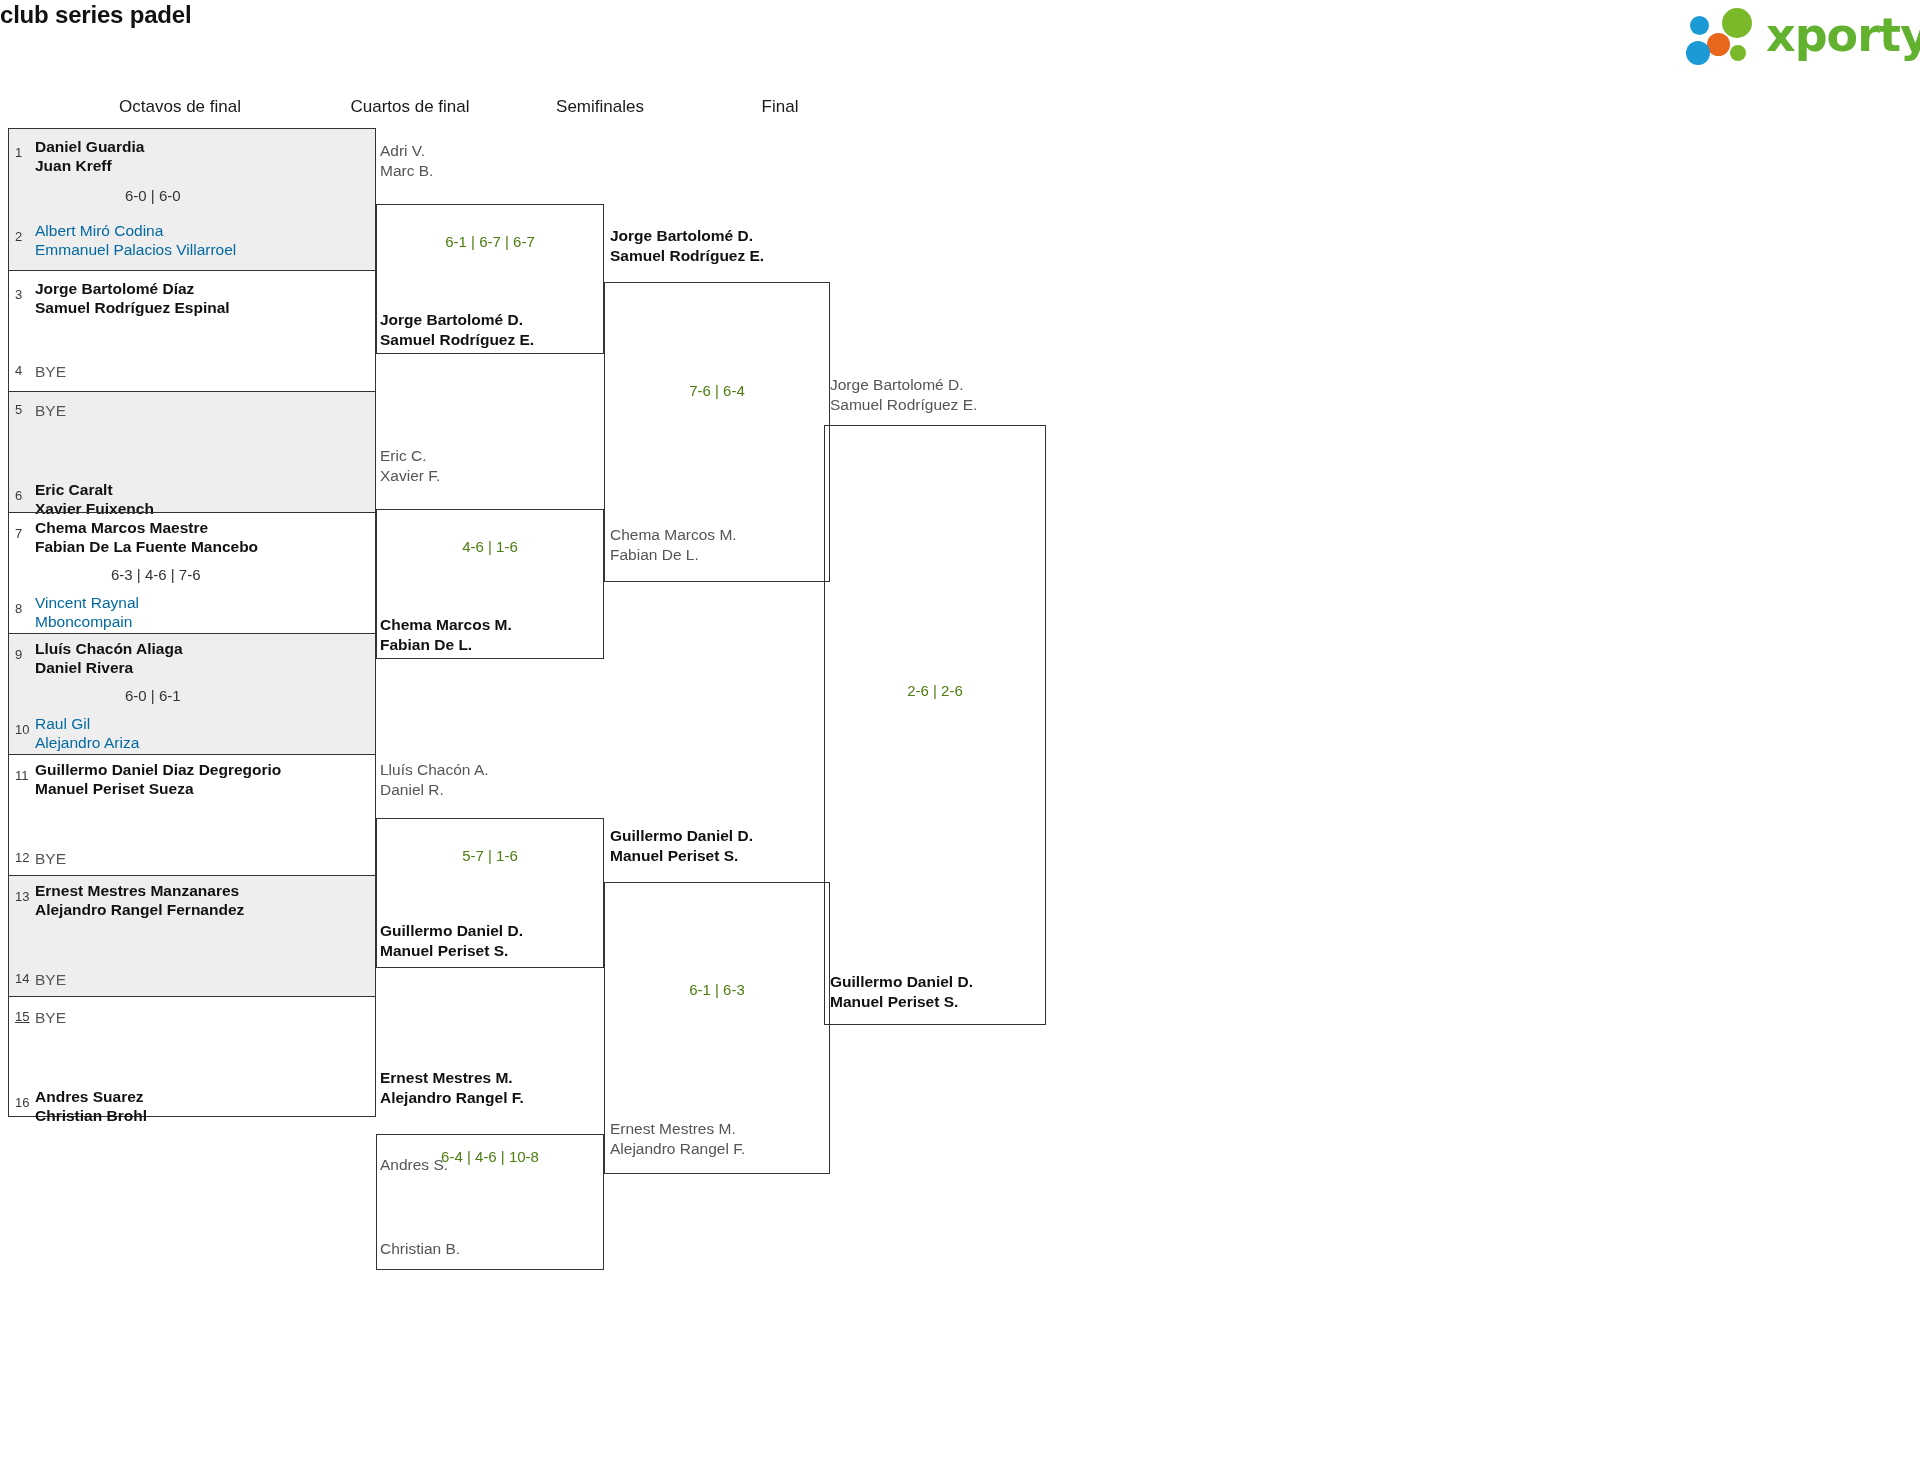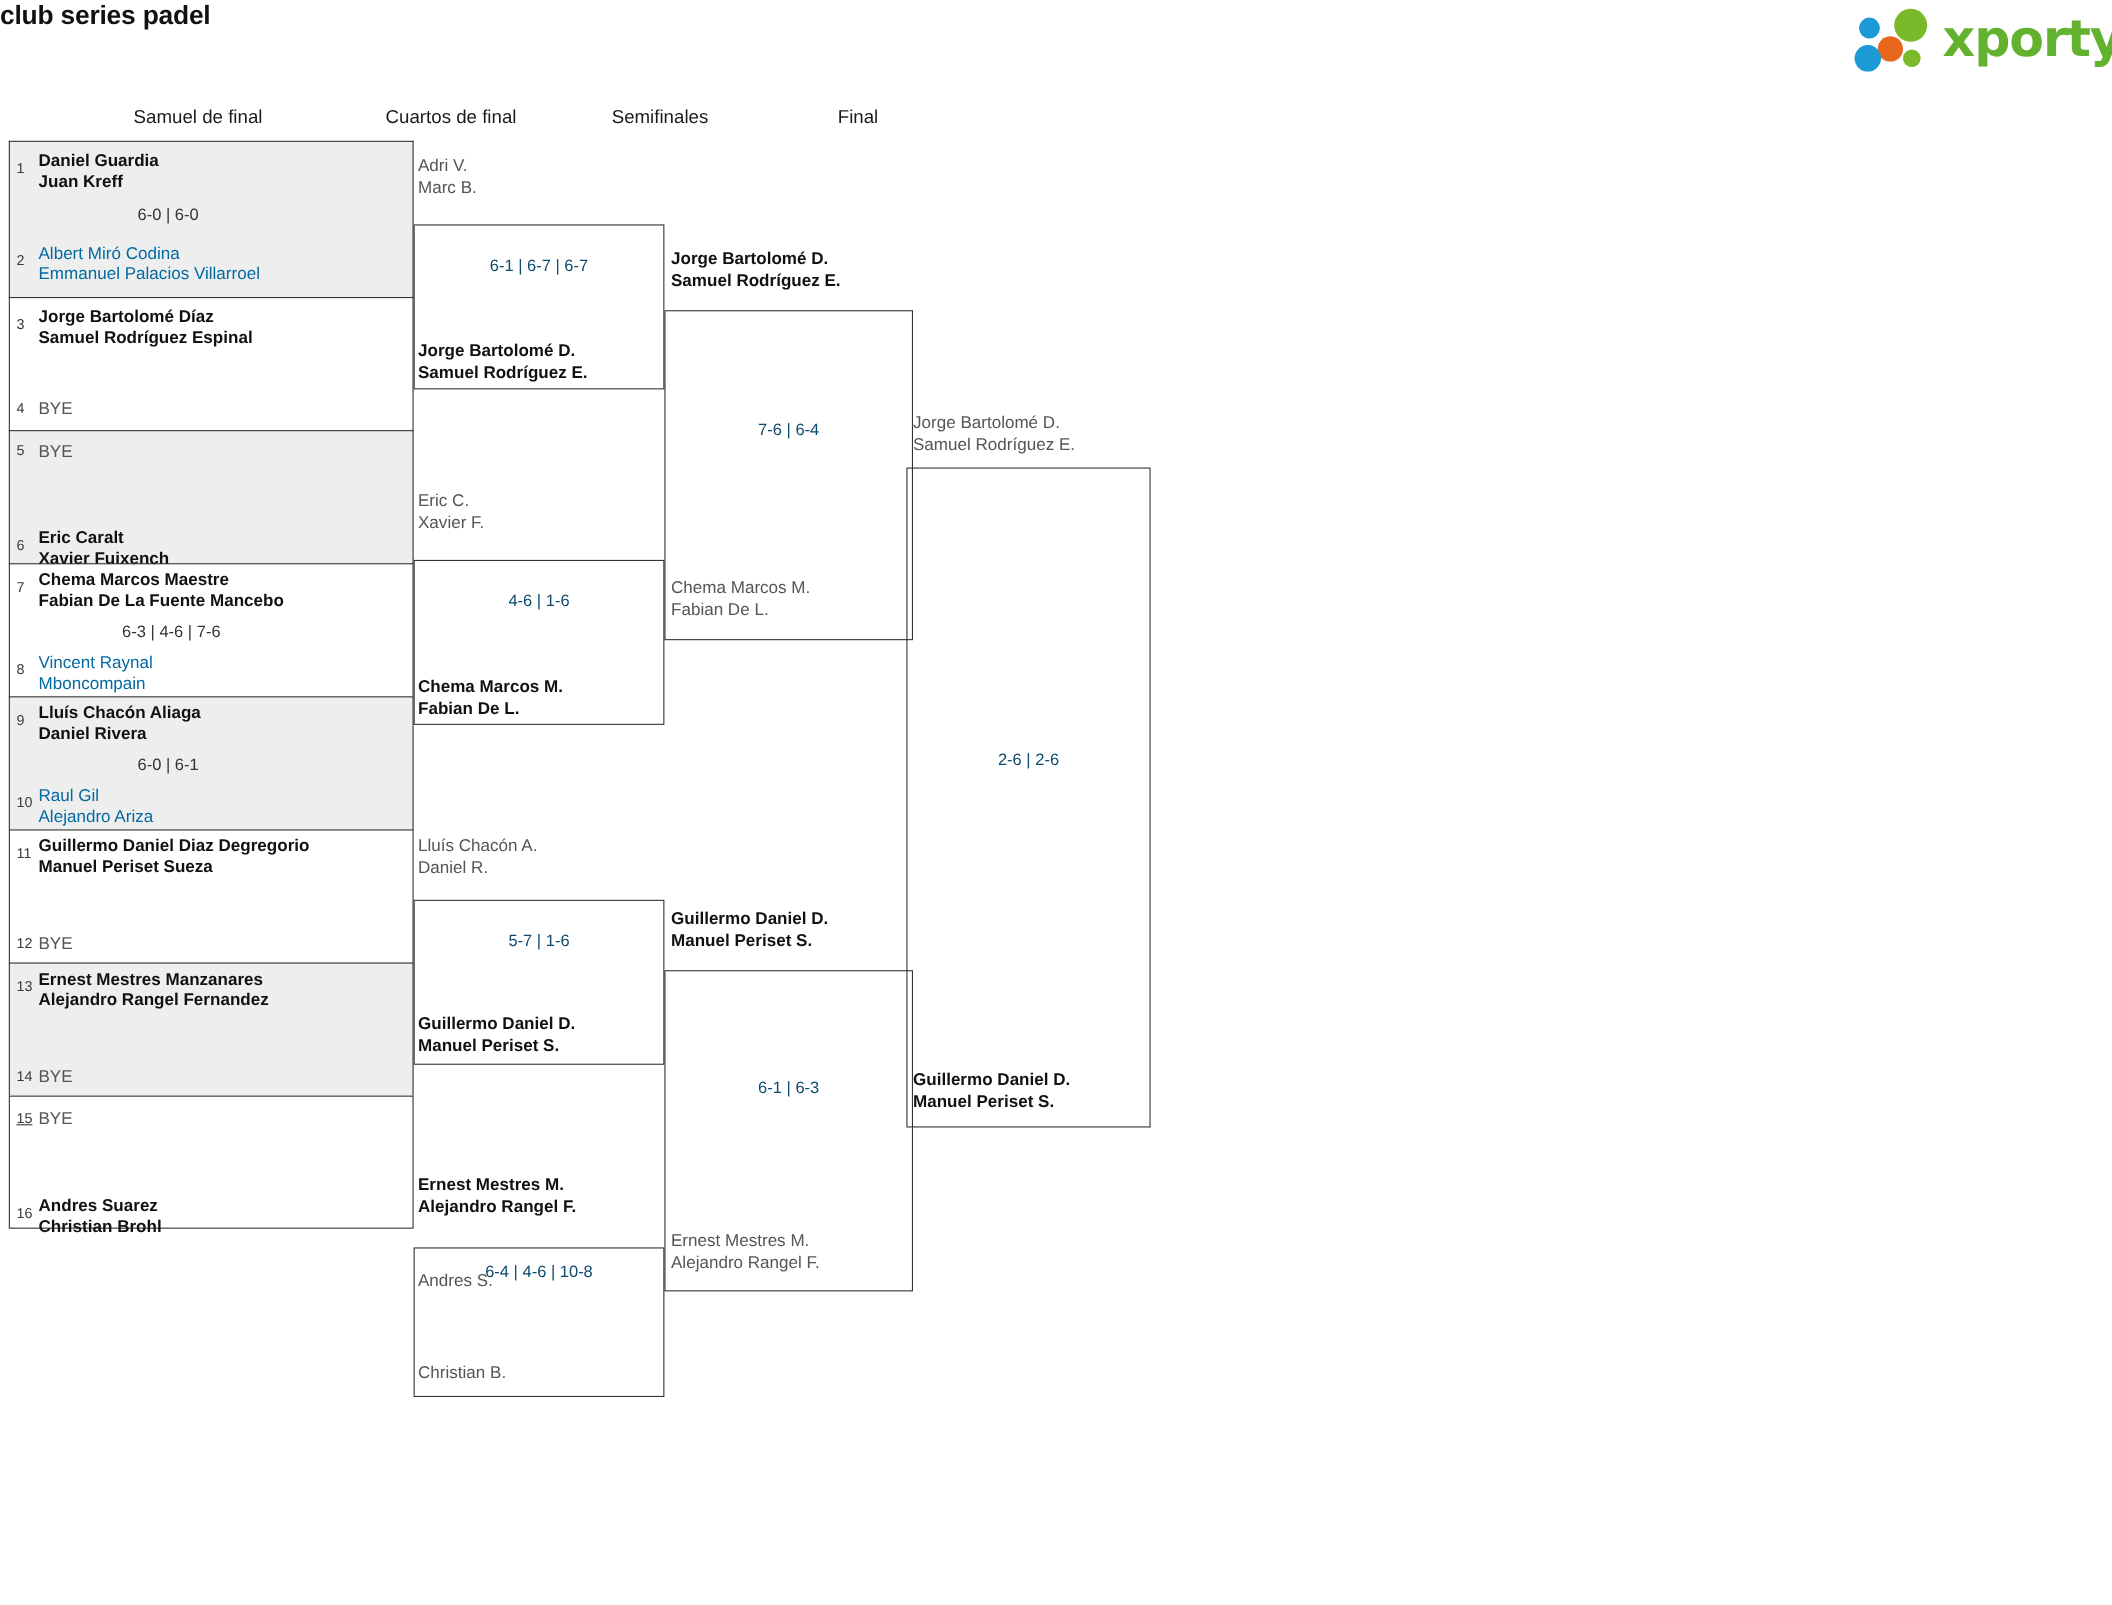--- a/index.html
+++ b/index.html
@@ -38,21 +38,21 @@
   .team.win{color:#111;font-weight:700;}
   .team.lose{color:#0369a1;font-weight:400;}
   .team.bye{color:#555;font-weight:400;}
   .score1{position:absolute;font-size:15px;color:#333;line-height:18px;}
 
   
   .mbox{position:absolute;box-sizing:border-box;border:1.4px solid #333;}
   .mteam{position:absolute;font-size:15.5px;line-height:19.5px;white-space:nowrap;}
   .mteam.win{color:#111;font-weight:700;}
   .mteam.lose{color:#555;font-weight:400;}
-  .mscore{position:absolute;font-size:15px;color:#0c4a6e;line-height:18px;text-align:center;}
+  .mscore{position:absolute;font-size:15px;color:#4d7c0f;line-height:18px;text-align:center;}
 </style>
 </head>
 <body>
 
 <div class="stage">
 
   <div class="title-block">
     <div class="title-line1">club series padel</div>
   </div>
 
@@ -63,21 +63,21 @@
       <div class="dot" style="left:25px;top:25px;width:23px;height:23px;background:#e8671c;"></div>
       <div class="dot" style="left:4px;top:33px;width:24px;height:24px;background:#1c9ad6;"></div>
       <div class="dot" style="left:48px;top:37px;width:16px;height:16px;background:#7ab929;"></div>
     </div>
     <svg class="chev" width="26" height="44" viewBox="0 0 26 44" style="position:absolute;left:68px;top:10px;">
       <path d="M4 3 L21 21 L4 40" stroke="#7ab929" stroke-width="8" fill="none" stroke-linecap="butt"></path>
     </svg>
     <div class="logo-word">xporty</div>
   </div>
 
-  <div class="round-head" style="left:60px;top:96px;width:240px;">Samuel de final</div>
+  <div class="round-head" style="left:60px;top:96px;width:240px;">Octavos de final</div>
   <div class="round-head" style="left:300px;top:96px;width:220px;">Cuartos de final</div>
   <div class="round-head" style="left:500px;top:96px;width:200px;">Semifinales</div>
   <div class="round-head" style="left:700px;top:96px;width:160px;">Final</div>
 
   <div class="r1-row shade topline" style="position:absolute;left:8px;top:128px;width:368px;height:142px;">
     <div class="seed" style="top:16px;">1</div>
     <div class="team win" style="top:8px;">Daniel Guardia</div>
     <div class="team win" style="top:27px;">Juan Kreff</div>
     <div class="score1" style="left:116px;top:58px;">6-0 | 6-0</div>
     <div class="seed" style="top:100px;">2</div>

